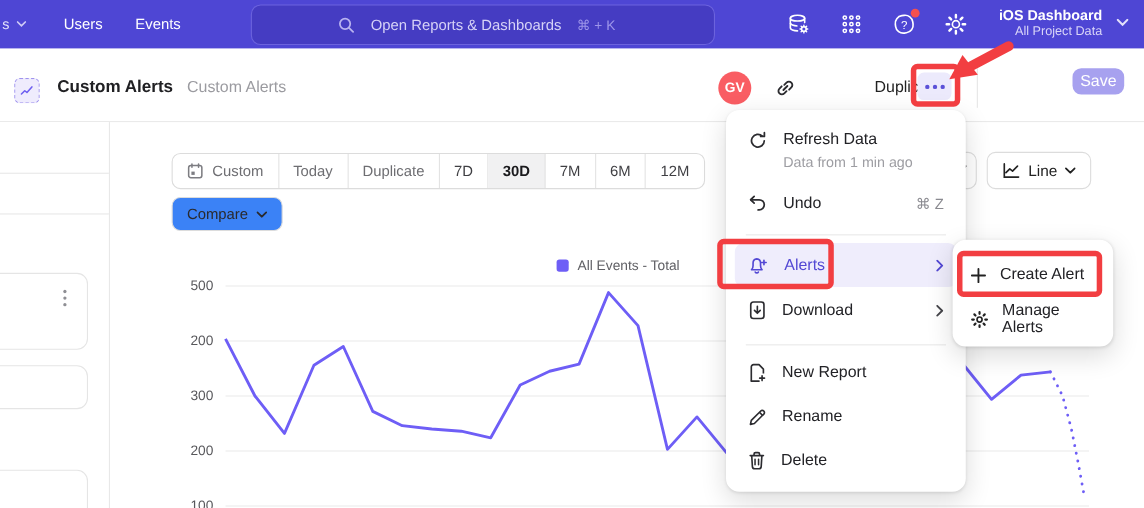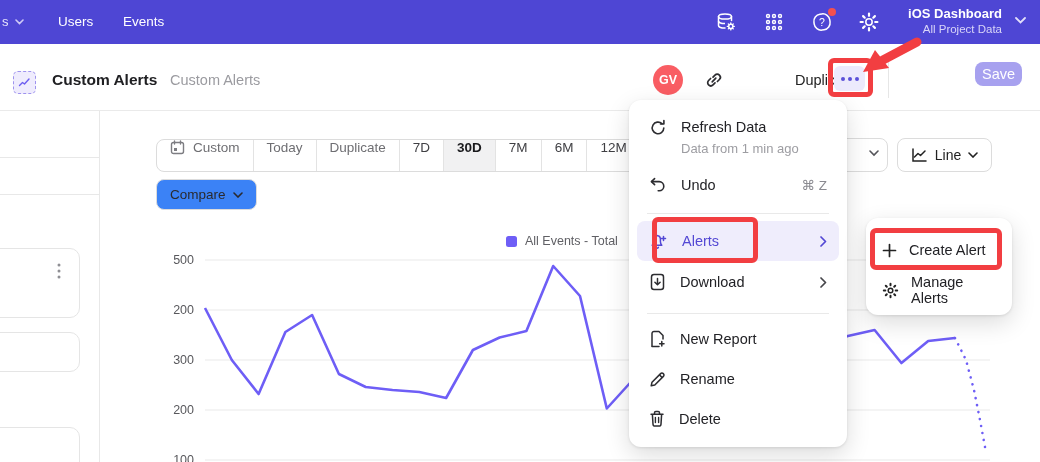--- a/index.html
+++ b/index.html
@@ -46,21 +46,21 @@
 
   
   .sidebar{position:absolute;left:0;top:111px;width:99px;height:351px;border-right:1px solid #e8e8e8;background:#fff;}
   .sb-line{position:absolute;left:0;width:99px;height:1px;background:#e8e8e8;}
   .sb-card{position:absolute;left:-22px;width:100px;background:#fff;border:1px solid #e5e5e5;border-radius:10px;}
   .kebab{position:absolute;left:52px;top:150px;width:14px;height:20px;color:#8f8f94;}
 
   
   .range-ctl{position:absolute;left:156px;top:139px;height:31px;display:flex;align-items:stretch;
     border:1px solid #dcdcdc;border-radius:8px;background:#fff;z-index:5;overflow:hidden;}
-  .range-seg{display:flex;justify-content:center;padding:0 13px;font-size:13.5px;
+  .range-seg{display:flex;align-items:center;justify-content:center;padding:0 13px;font-size:13.5px;
     color:#6e6e72;border-right:1px solid #e3e3e3;cursor:pointer;white-space:nowrap;}
   .range-seg:last-child{border-right:none;}
   .range-seg.short{color:#3f3f43;}
   .range-seg.sel{background:#f1f1f2;color:#1a1a1d;font-weight:bold;}
   .range-seg .cal{margin-right:8px;color:#7d7d82;}
   .compare-btn{position:absolute;left:156px;top:179px;height:29px;padding:0 13px;display:flex;align-items:center;gap:7px;
     border:1px solid #dcdcdc;border-radius:8px;background:#3b82f6;font-size:13.5px;color:#2a2a2e;z-index:5;}
   .hidden-frag{position:absolute;left:800px;top:138px;width:86px;height:32px;border:1px solid #dcdcdc;border-radius:8px;
     background:#fff;z-index:2;}
   .hidden-frag .chev{position:absolute;right:8px;top:11px;color:#55555a;}
@@ -68,21 +68,21 @@
     background:#fff;display:flex;align-items:center;justify-content:center;gap:7px;font-size:14px;color:#222;z-index:2;}
 
   
   .chart-svg{position:absolute;left:0;top:0;z-index:1;pointer-events:none;}
   .ytick{position:absolute;left:160px;width:34px;text-align:right;font-size:12.5px;color:#58585c;z-index:1;}
   .legend{position:absolute;left:506px;top:234px;display:flex;align-items:center;gap:8px;z-index:1;}
   .legend .sw{width:11px;height:11px;border-radius:2.5px;background:#6e5ef6;}
   .legend .lt{font-size:12.5px;color:#606065;}
 
   
-  .menu{position:absolute;left:629px;top:100px;width:218px;height:347px;background:#fff;border-radius:12px;
+  .menu{position:absolute;left:660px;top:100px;width:218px;height:347px;background:#fff;border-radius:12px;
     box-shadow:0 1px 3px rgba(0,0,0,.1),0 8px 24px rgba(0,0,0,.14);z-index:20;}
   .mi{position:absolute;left:8px;width:202px;height:40px;display:flex;align-items:center;gap:14px;padding:0 12px;
     border-radius:8px;box-sizing:border-box;font-size:14.5px;color:#222226;cursor:pointer;}
   .mi .ic{color:#2c2c30;}
   .mi.hl{background:#efedfc;color:#5348d4;}
   .mi.hl .ic{color:#5348d4;}
   .mi .grow{flex:1}
   .mi .shortcut{font-size:13.5px;color:#8a8a90;}
   .mi .sub-chev{color:#45454a;}
   .mi.hl .sub-chev{color:#5348d4;}
@@ -134,20 +134,28 @@
   <div class="topnav">
     <div class="nav-frag">
       <span>s</span>
       <svg class="ic" width="9" height="6" viewBox="0 0 9 6">
           <path d="M1 1l3.5 3.5L8 1" fill="none" stroke="#cfcaf6" stroke-width="1.6" stroke-linecap="round"></path>
         </svg>
     </div>
     <div class="nav-item nav-users">Users</div>
     <div class="nav-item nav-events">Events</div>
 
+    <div class="searchbar">
+      <svg class="ic mag" width="16" height="16" viewBox="0 0 16 16">
+          <circle cx="6.7" cy="6.7" r="4.7" fill="none" stroke="#b9b3f0" stroke-width="1.6"></circle>
+          <path d="M10.3 10.3L14 14" stroke="#b9b3f0" stroke-width="1.6" stroke-linecap="round"></path>
+        </svg>
+      <span class="search-ph">Open Reports &amp; Dashboards</span>
+      <span class="search-kbd">⌘ + K</span>
+    </div>
 
     <svg class="nav-ico ni-db" viewBox="0 0 24 24">
       <ellipse cx="11" cy="6.5" rx="6.5" ry="2.6" fill="none" stroke="#fff" stroke-width="1.5"></ellipse>
       <path d="M4.5 6.5v9c0 1.4 2.9 2.6 6.5 2.6M17.5 6.5v4" fill="none" stroke="#fff" stroke-width="1.5" stroke-linecap="round"></path>
       <path d="M4.5 11c0 1.4 2.9 2.6 6.5 2.6" fill="none" stroke="#fff" stroke-width="1.5"></path>
       <circle cx="16.8" cy="16.4" r="2.1" fill="none" stroke="#fff" stroke-width="1.4"></circle>
       <g stroke="#fff" stroke-width="1.3" stroke-linecap="round">
           <path d="M16.8 12.9v1.2M16.8 18.7v1.2M13.3 16.4h1.2M19.1 16.4h1.2M14.3 13.9l.9.9M18.4 18l.9.9M19.3 13.9l-.9.9M15.2 18l-.9.9"></path>
         </g>
     </svg>

